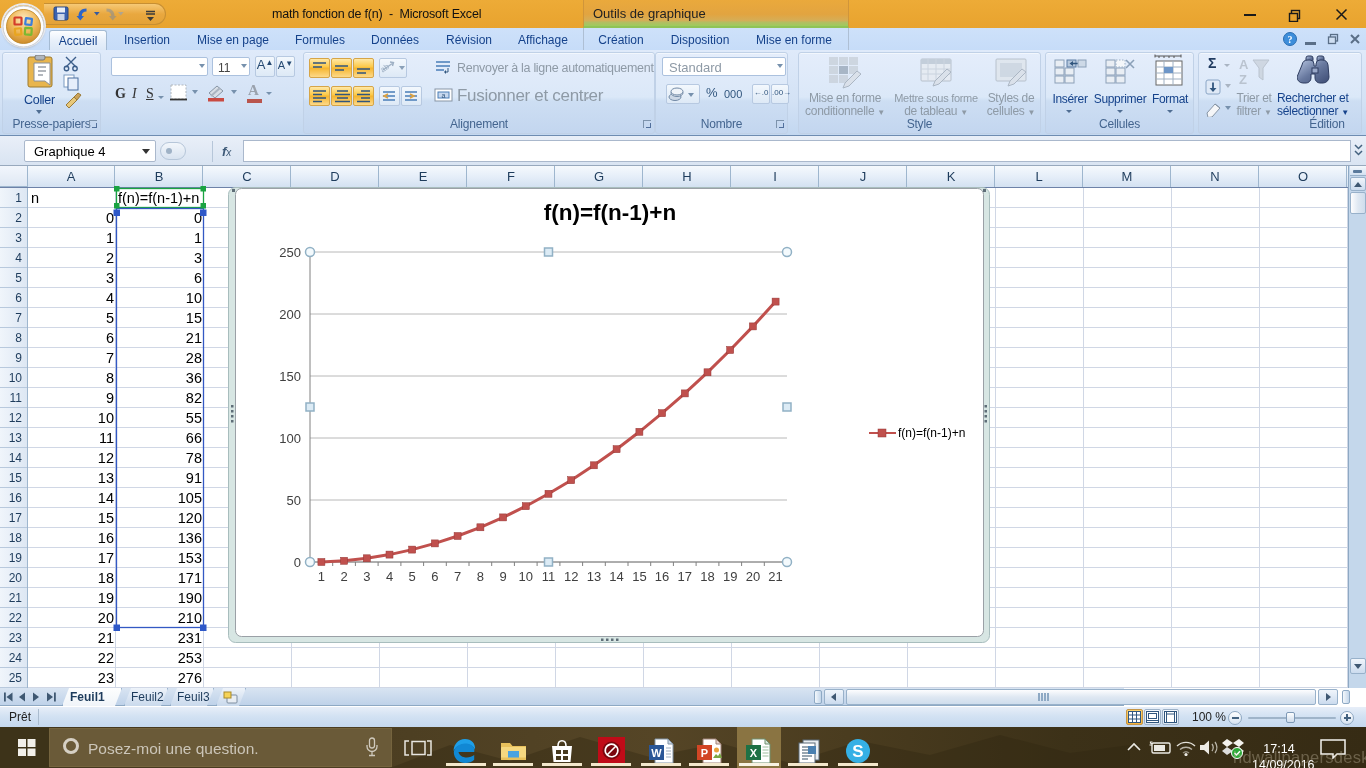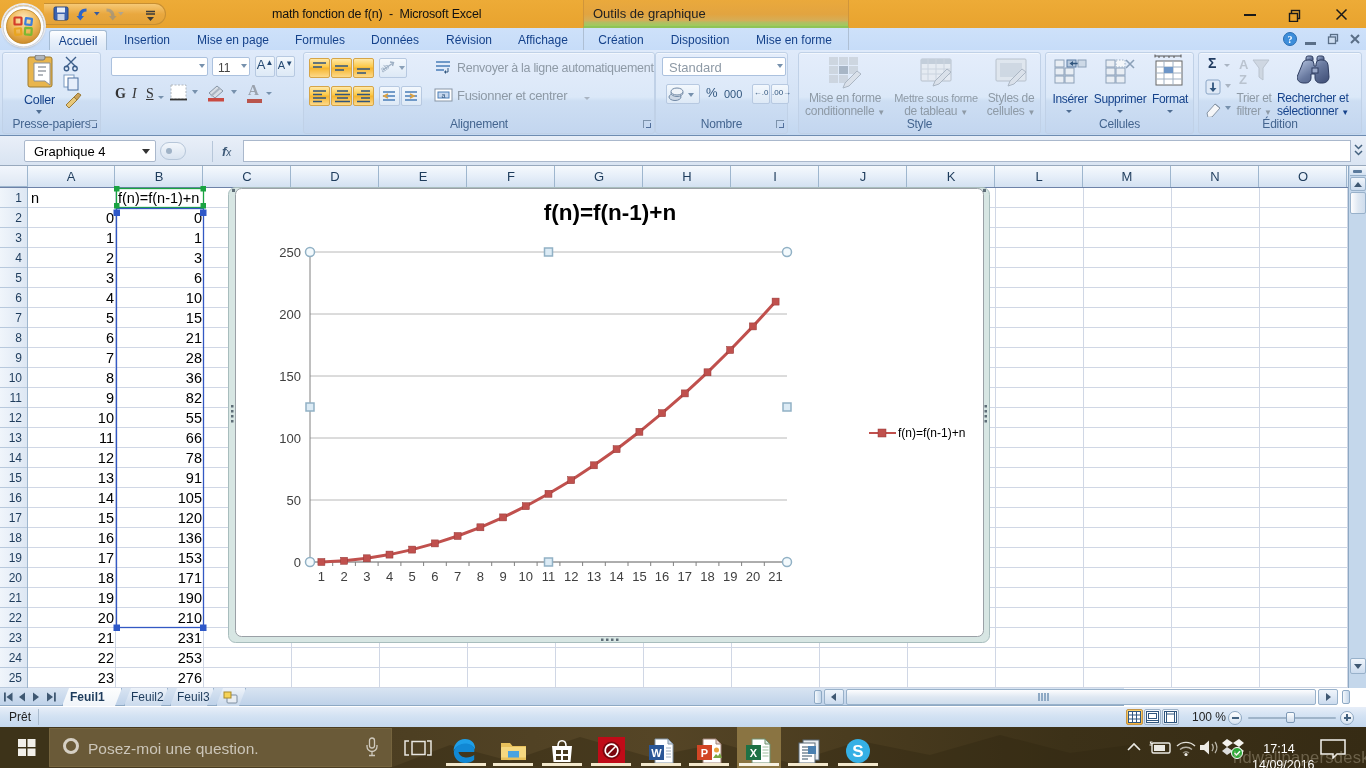--- a/index.html
+++ b/index.html
@@ -163,21 +163,21 @@
   <div class="rgroup" style="left:655px; width:133px;">
       <div class="glabel">Nombre</div>
       <div class="launch"></div>
     </div>
   <div class="rgroup" style="left:798px; width:243px;">
       <div class="glabel">Style</div>
     </div>
   <div class="rgroup" style="left:1045px; width:149px;">
       <div class="glabel">Cellules</div>
     </div>
-  <div class="rgroup" style="left:1198px; width:164px;">
+  <div class="rgroup" style="left:1198px; width:164px;padding-left:47px;">
       <div class="glabel">Édition</div>
     </div>
 </div>
 
   <svg class="abs" style="left:22px; top:55px;" width="40" height="36">
     <rect x="6" y="2" width="24" height="30" rx="2" fill="#e8b54e" stroke="#9c7a2e"></rect>
     <rect x="13" y="0" width="10" height="5" rx="2" fill="#b0b6bd" stroke="#777"></rect>
     <path d="M12 8 h16 v22 l-5 -4 h-11 z" fill="#fff" stroke="#8a8f96"></path>
     <path d="M16 12 h8 M16 16 h8 M16 20 h5" stroke="#9aa0a8" stroke-width="1.5"></path>
   </svg>
@@ -262,21 +262,21 @@
     </g>
     <path d="M14 9 v4 h-3" fill="none" stroke="#31567e"></path>
     <path d="M12 11 l-2 2 2 2" fill="#31567e"></path>
   </svg>
   <div class="ribtxt gray" style="left:457px; top:62px; font-size:12.5px;">Renvoyer à la ligne automatiquement</div>
   <svg class="abs" style="left:434px; top:87px;" width="20" height="16">
     <rect x="1" y="2" width="17" height="12" fill="#fff" stroke="#8795a5"></rect>
     <rect x="4" y="5" width="11" height="6" fill="#c7d8ee" stroke="#4a7eb8"></rect>
     <text x="9.5" y="10.5" font-size="7" text-anchor="middle" fill="#31567e">a</text>
   </svg>
-  <div class="ribtxt gray" style="left:457px; top:90px; font-size:13px;">Fusionner et centrer</div>
+  <div class="ribtxt gray" style="left:457px; top:90px; font-size:17px;">Fusionner et centrer</div>
   <div class="abs" style="left:584px; top:97px; width:0; height:0; border-left:3px solid transparent; border-right:3px solid transparent; border-top:3.5px solid #a9b4c2;"></div>
 
   <div class="combo" style="left:662px; top:57px; width:124px; font-size:13px; color:#8e9aa6; padding:2px 0 0 6px;">Standard<span class="arr"></span></div>
   <div class="sbtn" style="left:666px; top:84px; width:34px; height:20px;"></div>
   <svg class="abs" style="left:668px; top:86px;" width="30" height="16">
     <ellipse cx="7" cy="11" rx="6" ry="3.5" fill="#cdd8e6" stroke="#7189a5"></ellipse>
     <ellipse cx="9" cy="7" rx="6" ry="3.5" fill="#e3eaf2" stroke="#7189a5"></ellipse>
     <ellipse cx="9" cy="5.5" rx="6" ry="3.5" fill="#f0f4f9" stroke="#7189a5"></ellipse>
     <path d="M22 5 l3 4 3 -4" fill="#7791ad" transform="translate(-2,2)"></path>
   </svg>

